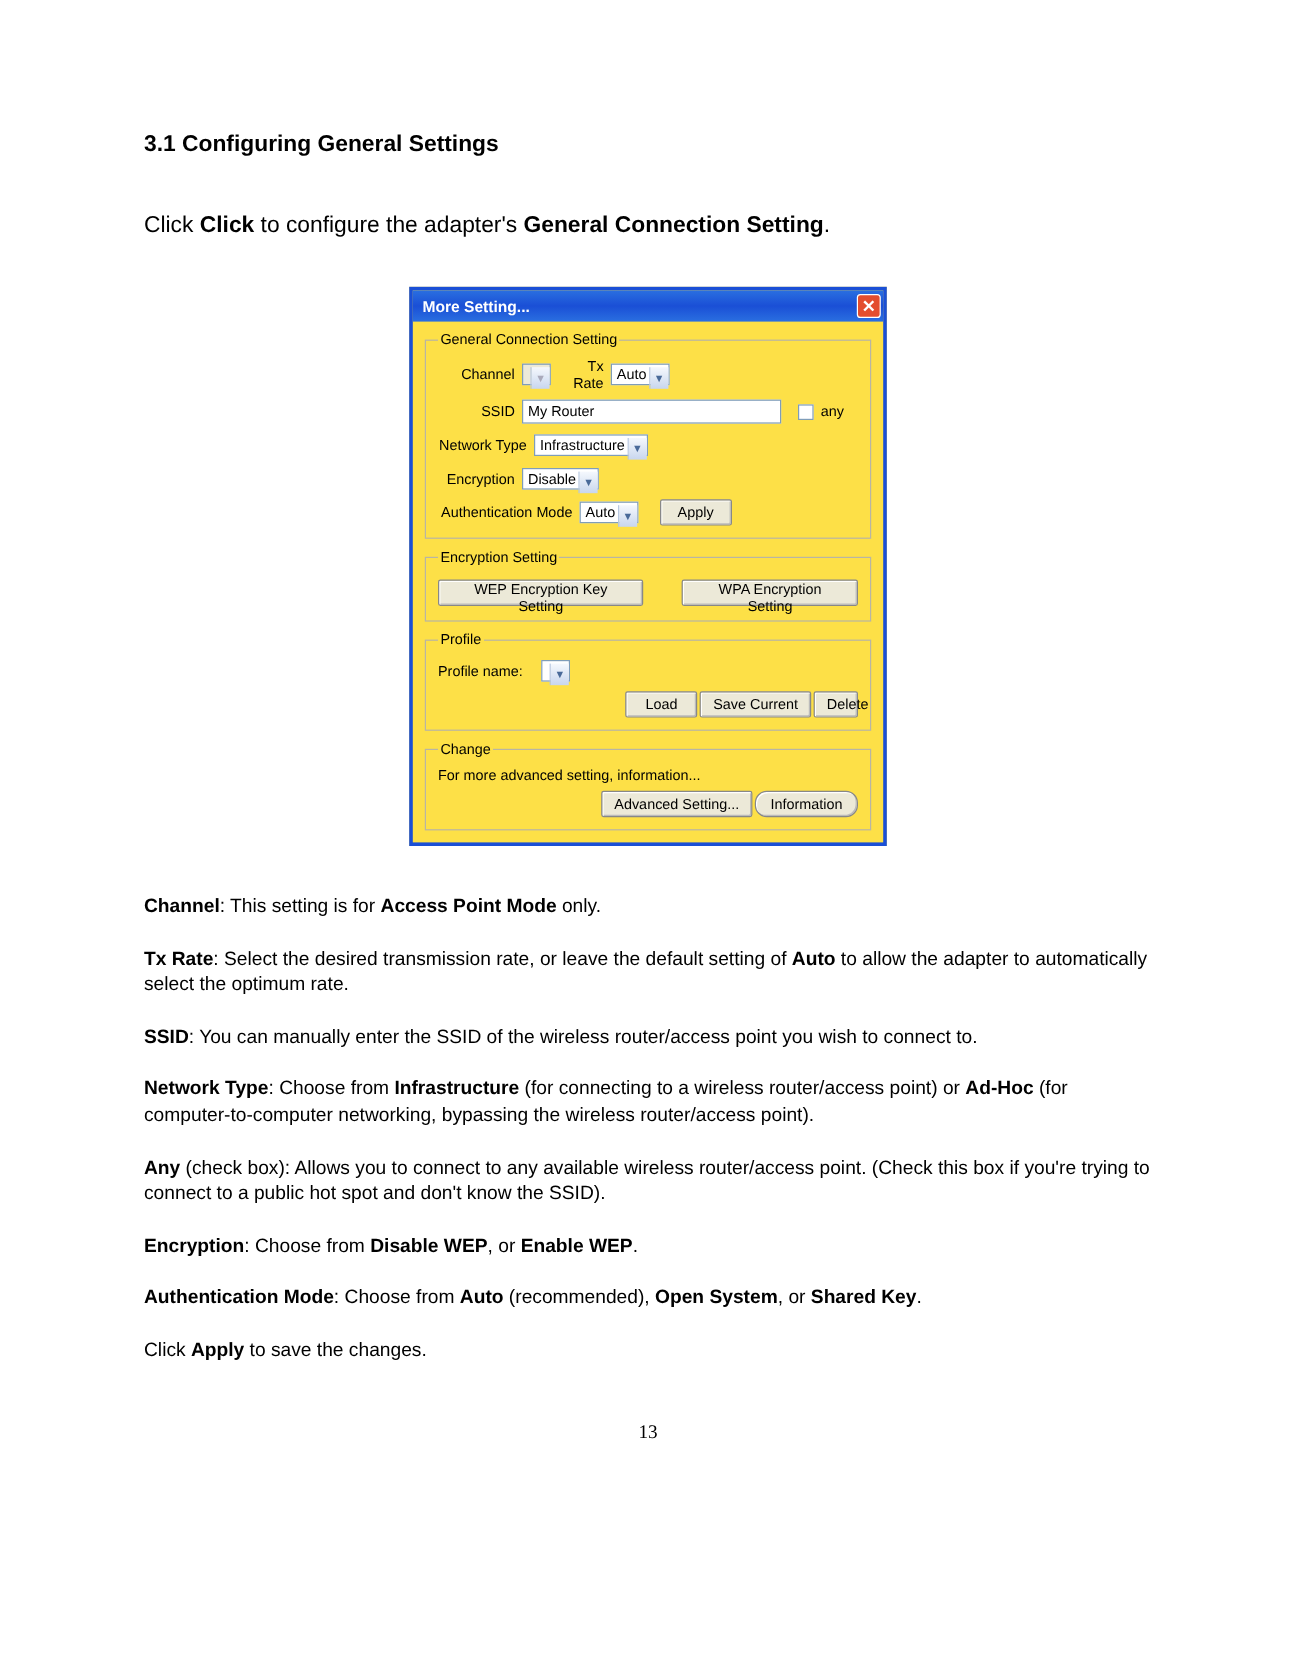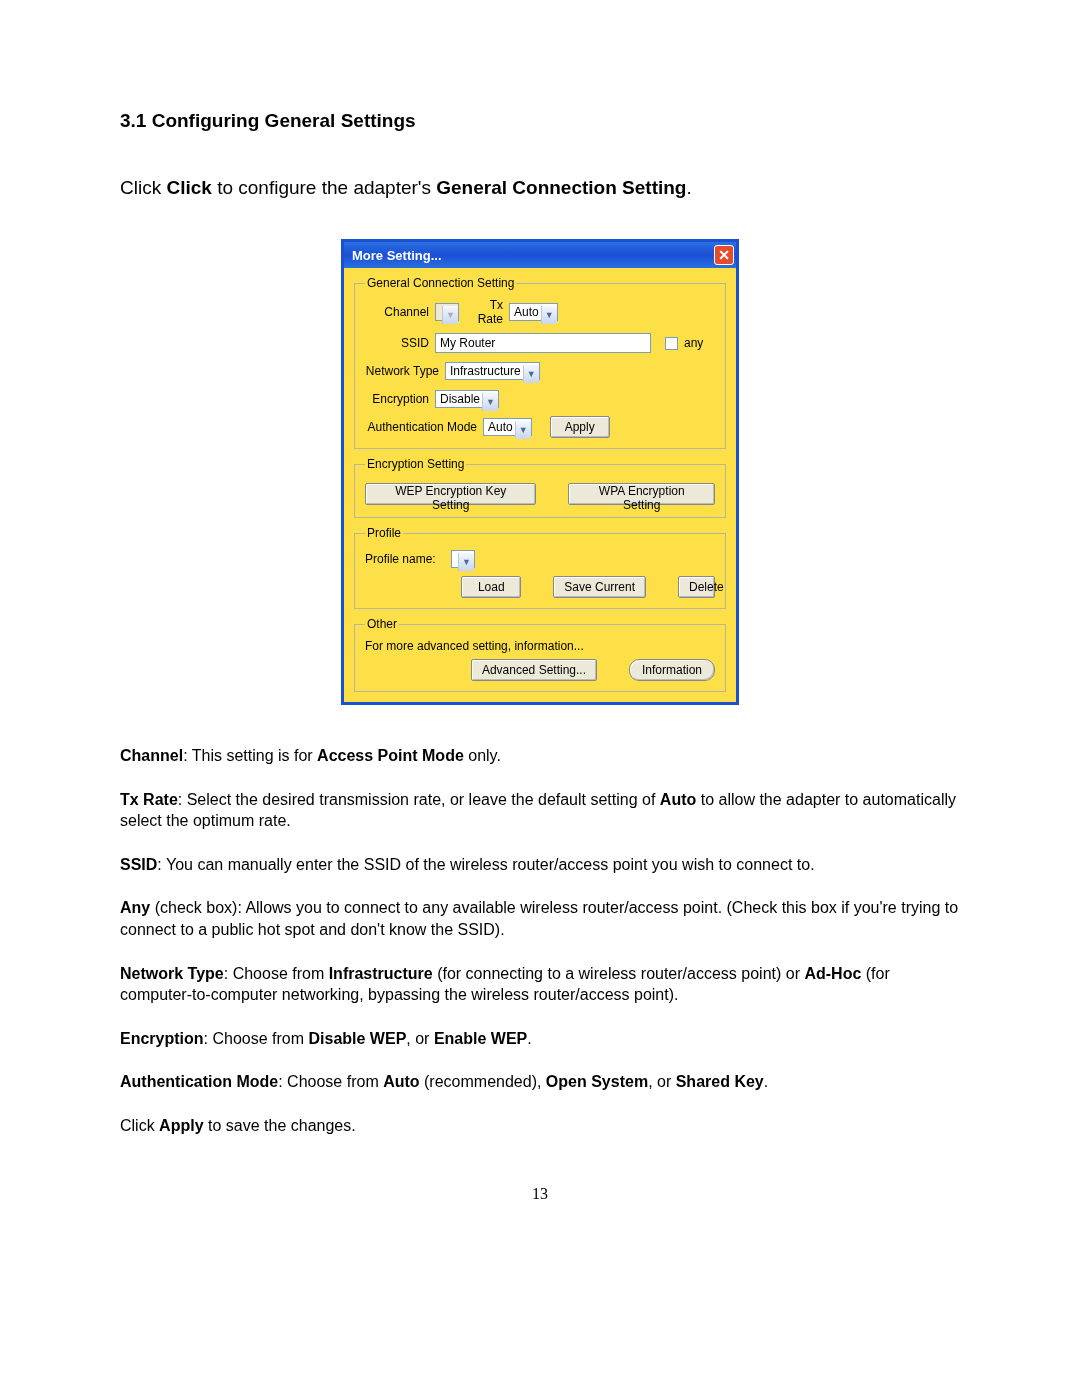--- a/index.html
+++ b/index.html
@@ -134,21 +134,21 @@
   }
   .enc-row {
     display: flex;
     gap: 32px;
     justify-content: flex-start;
     padding: 4px 0 2px 0;
   }
   .profile-btns, .other-btns {
     display: flex;
     justify-content: flex-end;
-    gap: 32px;
+    gap: 2px;
     margin-top: 6px;
     align-items: flex-end;
   }
   .other-text { font-size:12px; margin-bottom:6px; }
   .desc-block {
     font-size: 16px;
     line-height: 1.35;
     margin-bottom: 22px;
   }
   .page-number {
@@ -248,21 +248,21 @@
             </span>
           </div>
           <div class="profile-btns">
             <button class="btn" style="width:60px;">Load</button>
             <button class="btn">Save Current</button>
             <button class="btn" style="width:37px;">Delete</button>
           </div>
         </fieldset>
 
         <fieldset class="group" style="margin-bottom:0;">
-          <legend>Other</legend>
+          <legend>Change</legend>
           <div class="other-text">For more advanced setting, information...</div>
           <div class="other-btns">
             <button class="btn">Advanced Setting...</button>
             <button class="btn" style="width:86px;border-radius:10px;">Information</button>
           </div>
         </fieldset>
 
       </div>
     </div>
   </div>
@@ -273,25 +273,25 @@
 
   <div class="desc-block">
     <span class="bold">Tx Rate</span><span>: Select the desired transmission rate, or leave the default setting of </span><span class="bold">Auto</span><span> to allow the adapter to automatically select the optimum rate.</span>
   </div>
 
   <div class="desc-block">
     <span class="bold">SSID</span><span>: You can manually enter the SSID of the wireless router/access point you wish to connect to.</span>
   </div>
 
   <div class="desc-block">
+    <span class="bold">Network Type</span><span>: Choose from </span><span class="bold">Infrastructure</span><span> (for connecting to a wireless router/access point) or </span><span class="bold">Ad-Hoc</span><span> (for computer-to-computer networking, bypassing the wireless router/access point).</span>
+  </div>
+
+  <div class="desc-block">
     <span class="bold">Any</span><span> (check box): Allows you to connect to any available wireless router/access point. (Check this box if you're trying to connect to a public hot spot and don't know the SSID).</span>
-  </div>
-
-  <div class="desc-block">
-    <span class="bold">Network Type</span><span>: Choose from </span><span class="bold">Infrastructure</span><span> (for connecting to a wireless router/access point) or </span><span class="bold">Ad-Hoc</span><span> (for computer-to-computer networking, bypassing the wireless router/access point).</span>
   </div>
 
   <div class="desc-block">
     <span class="bold">Encryption</span><span>: Choose from </span><span class="bold">Disable WEP</span><span>, or </span><span class="bold">Enable WEP</span><span>.</span>
   </div>
 
   <div class="desc-block">
     <span class="bold">Authentication Mode</span><span>: Choose from </span><span class="bold">Auto</span><span> (recommended), </span><span class="bold">Open System</span><span>, or </span><span class="bold">Shared Key</span><span>.</span>
   </div>
 

